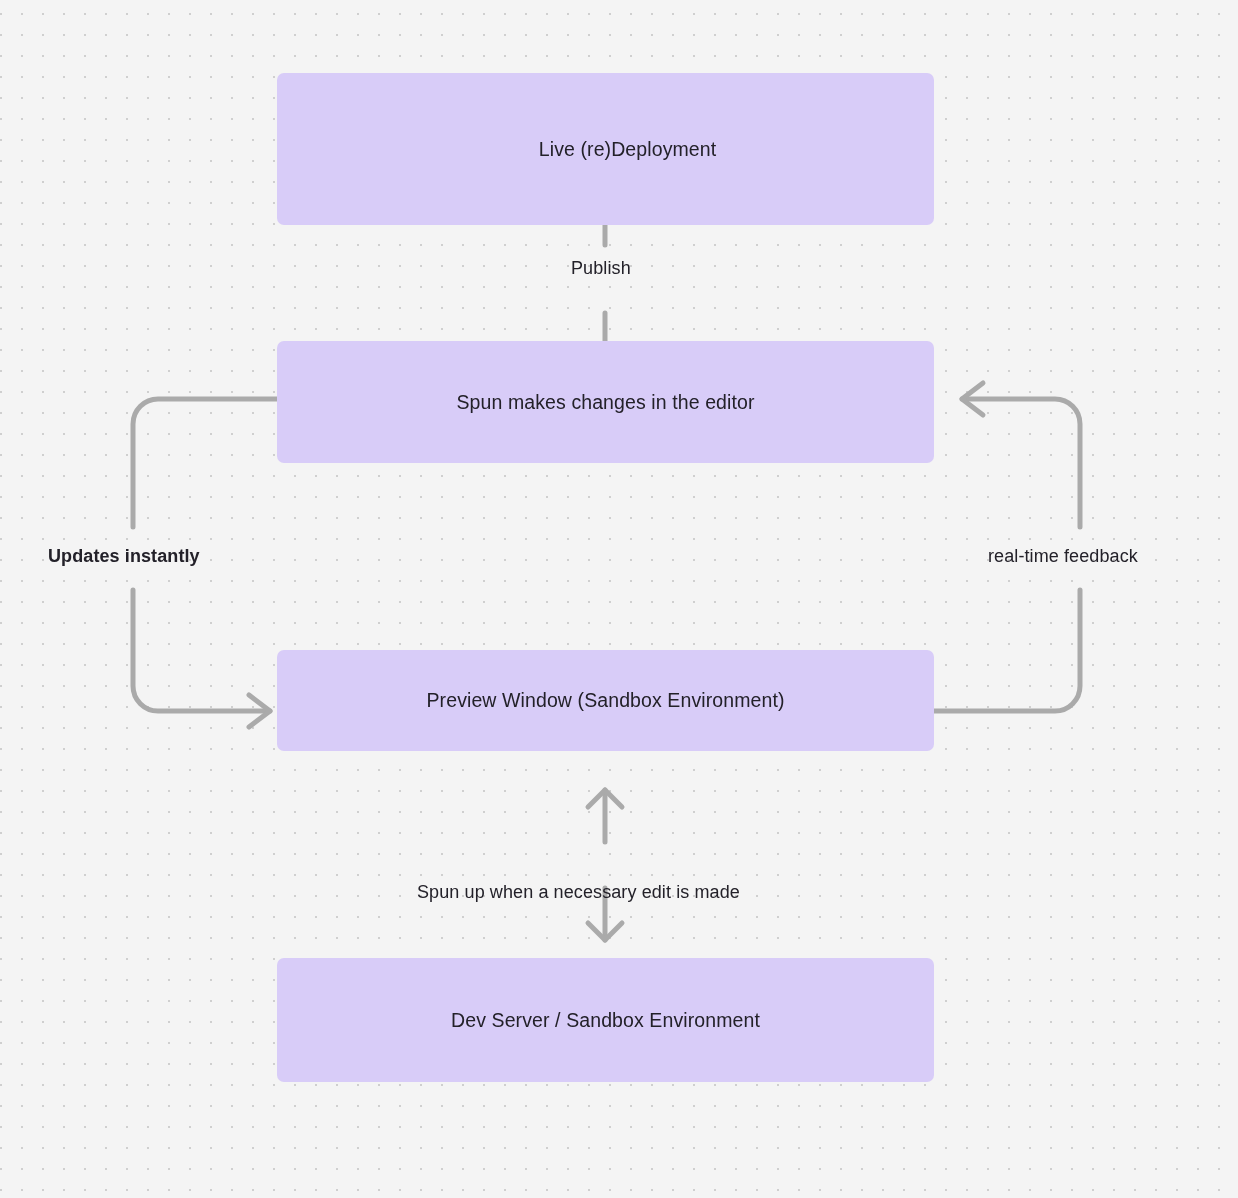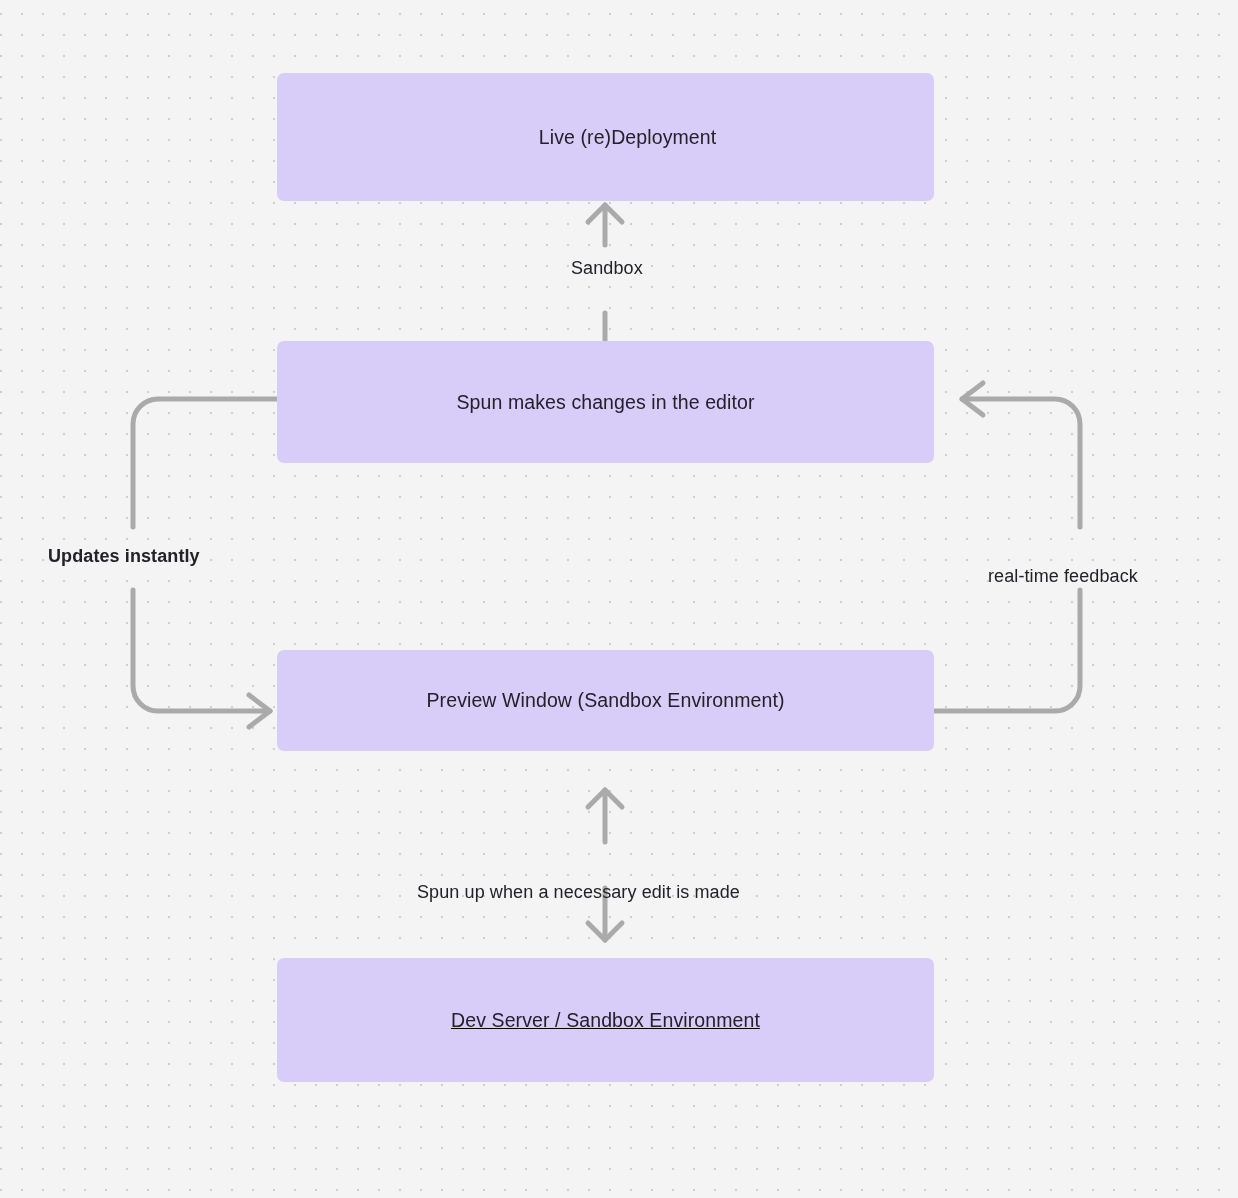--- a/index.html
+++ b/index.html
@@ -36,43 +36,43 @@
     justify-content: center;
     box-sizing: border-box;
   }
   .node-label {
     font-size: 19.5px;
     color: #232129;
     letter-spacing: 0.1px;
     text-align: center;
     line-height: 1.25;
   }
-  #node-live      { top: 73px;  height: 128px; padding-left: 44px; }
+  #node-live      { top: 73px;  height: 152px; padding-left: 44px; }
   #node-user      { top: 341px; height: 122px; }
   #node-preview   { top: 650px; height: 101px; }
-  #node-devserver { top: 958px; height: 124px; text-decoration: underline; }
+  #node-devserver { top: 958px; height: 124px; }
 
   #edge-layer {
     position: absolute;
     left: 0;
     top: 0;
     width: 1238px;
     height: 1198px;
     pointer-events: none;
   }
   .edge-label {
     position: absolute;
     font-size: 18px;
     color: #232129;
     white-space: nowrap;
     letter-spacing: 0.1px;
   }
   #label-publish   { left: 571px; top: 258px; }
   #label-updates   { left: 48px;  top: 546px; font-weight: bold; }
-  #label-realtime  { left: 988px; top: 566px; }
+  #label-realtime  { left: 988px; top: 546px; }
   #label-spun      { left: 417px; top: 882px; }
 </style>
 </head>
 <body>
 
 <div id="canvas">
 
   <svg id="edge-layer" viewBox="0 0 1238 1198" width="1238" height="1198" xmlns="http://www.w3.org/2000/svg">
 
     <g fill="none" stroke="#aaaaaa" stroke-width="5" stroke-linecap="round" stroke-linejoin="round">
@@ -114,18 +114,18 @@
   </div>
 
   <div class="node" id="node-preview">
     <span class="node-label">Preview Window (Sandbox Environment)</span>
   </div>
 
   <div class="node" id="node-devserver">
     <span class="node-label">Dev Server / Sandbox Environment</span>
   </div>
 
-  <div class="edge-label" id="label-publish">Sandbox</div>
+  <div class="edge-label" id="label-publish">Publish</div>
   <div class="edge-label" id="label-updates">Updates instantly</div>
   <div class="edge-label" id="label-realtime">real-time feedback</div>
   <div class="edge-label" id="label-spun">Spun up when a necessary edit is made</div>
 
 </div>
 
 </body></html>

